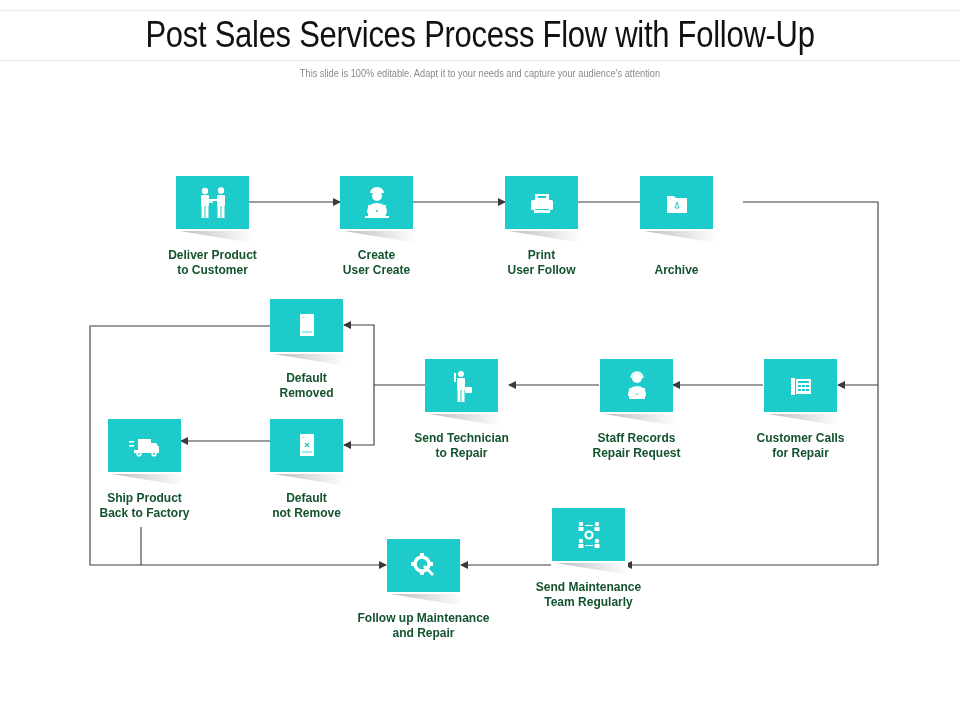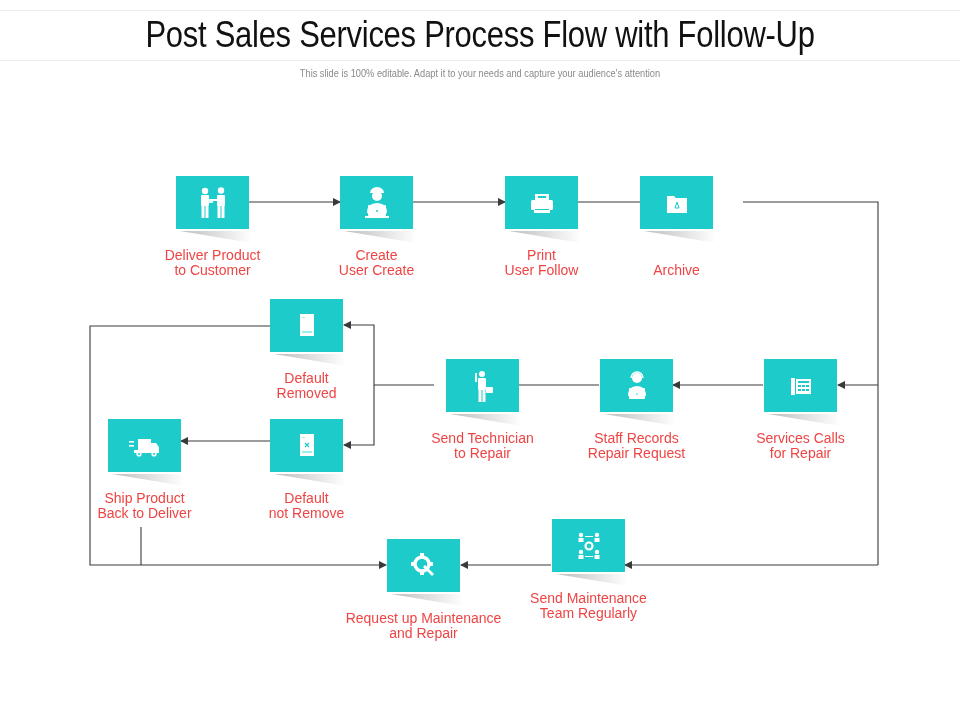--- a/index.html
+++ b/index.html
@@ -4,21 +4,21 @@
 <style>
   html, body { margin: 0; padding: 0; background: #ffffff; }
   body { width: 960px; height: 720px; position: relative; overflow: hidden; font-family: "Liberation Sans", sans-serif; }
   .rule { position: absolute; left: 0; width: 960px; height: 1px; background: #ececec; }
   .title { position: absolute; left: 0; width: 960px; top: 14px; text-align: center; font-size: 36px; color: #111; letter-spacing: -0.3px; transform: scaleX(0.86); transform-origin: center; }
   .subtitle { position: absolute; left: 0; width: 960px; top: 67px; text-align: center; font-size: 10.5px; color: #8a8a8a; transform: scaleX(0.88); transform-origin: center; }
   svg.conn { position: absolute; left: 0; top: 0; }
   .node { position: absolute; width: 73px; height: 53px; }
   .box { position: absolute; left: 0; top: 0; width: 73px; height: 53px; background: #1ecbcb; display: flex; align-items: center; justify-content: center; }
   .shadow { position: absolute; left: 4px; top: 55px; width: 72px; height: 12px; }
-  .label { position: absolute; top: 72px; left: -50px; width: 173px; text-align: center; font-size: 14px; line-height: 15px; color: #ef4444; white-space: pre-line; }
+  .label { position: absolute; top: 72px; left: -50px; width: 173px; text-align: center; font-size: 12px; line-height: 15px; color: #14532d; white-space: pre-line; font-weight: bold; }
   .box svg { display: block; }
 </style>
 </head>
 <body>
 
 <div class="rule" style="top:10px"></div>
 <div class="rule" style="top:60px"></div>
 <div class="title">Post Sales Services Process Flow with Follow-Up</div>
 <div class="subtitle">This slide is 100% editable. Adapt it to your needs and capture your audience's attention</div>
 
@@ -143,21 +143,21 @@
         <rect x="15" y="25" width="10" height="2" fill="#9ee"></rect>
     </svg>
   </div>
   <svg class="shadow" viewBox="0 0 72 12" preserveAspectRatio="none">
       <path d="M0,0 L72,0 L72,12 Z" fill="url(#sg)"></path>
     </svg>
   <div class="label">Default
 Removed</div>
 </div>
 
-<div class="node" style="left:446px;top:359px">
+<div class="node" style="left:425px;top:359px">
   <div class="box">
     <svg width="40" height="40" viewBox="0 0 40 40">
       <g fill="#fff">
           <circle cx="19" cy="8" r="3"></circle>
           <rect x="15" y="12" width="8" height="12" rx="1"></rect>
           <rect x="15.5" y="24" width="3" height="12"></rect>
           <rect x="19.5" y="24" width="3" height="12"></rect>
           <rect x="12" y="7" width="2" height="9"></rect>
           <rect x="23" y="21" width="7" height="6" rx="1"></rect>
         </g>
@@ -203,21 +203,21 @@
           <rect x="25" y="19" width="3" height="2"></rect>
           <rect x="17" y="23" width="3" height="2"></rect>
           <rect x="21" y="23" width="3" height="2"></rect>
           <rect x="25" y="23" width="3" height="2"></rect>
         </g>
     </svg>
   </div>
   <svg class="shadow" viewBox="0 0 72 12" preserveAspectRatio="none">
       <path d="M0,0 L72,0 L72,12 Z" fill="url(#sg)"></path>
     </svg>
-  <div class="label">Services Calls
+  <div class="label">Customer Calls
 for Repair</div>
 </div>
 
 <div class="node" style="left:108px;top:419px">
   <div class="box">
     <svg width="40" height="40" viewBox="0 0 40 40">
       <g fill="#fff">
           <rect x="4" y="15" width="5" height="1.6"></rect>
           <rect x="4" y="19" width="5" height="1.6"></rect>
           <rect x="13" y="13" width="13" height="12"></rect>
@@ -227,21 +227,21 @@
           <circle cx="29" cy="28" r="2.6"></circle>
         </g>
         <circle cx="14" cy="28" r="1" fill="#1ecbcb"></circle>
         <circle cx="29" cy="28" r="1" fill="#1ecbcb"></circle>
     </svg>
   </div>
   <svg class="shadow" viewBox="0 0 72 12" preserveAspectRatio="none">
       <path d="M0,0 L72,0 L72,12 Z" fill="url(#sg)"></path>
     </svg>
   <div class="label">Ship Product
-Back to Deliver</div>
+Back to Factory</div>
 </div>
 
 <div class="node" style="left:270px;top:419px">
   <div class="box">
     <svg width="40" height="40" viewBox="0 0 40 40">
       <rect x="13" y="8" width="14" height="22" fill="#fff"></rect>
         <rect x="15" y="11" width="3" height="1" fill="#9ee"></rect>
         <path d="M18,17 l4,4 M22,17 l-4,4" stroke="#1ecbcb" stroke-width="1.2"></path>
         <rect x="15" y="25" width="10" height="2" fill="#9ee"></rect>
     </svg>
@@ -264,25 +264,25 @@
           <rect x="16" y="25" width="4" height="4"></rect>
           <rect x="7" y="16" width="4" height="4"></rect>
           <rect x="25" y="16" width="4" height="4"></rect>
           <path d="M19,21 l9,9 l2,-2 l-9,-9 z"></path>
         </g>
     </svg>
   </div>
   <svg class="shadow" viewBox="0 0 72 12" preserveAspectRatio="none">
       <path d="M0,0 L72,0 L72,12 Z" fill="url(#sg)"></path>
     </svg>
-  <div class="label">Request up Maintenance
+  <div class="label">Follow up Maintenance
 and Repair</div>
 </div>
 
-<div class="node" style="left:552px;top:519px">
+<div class="node" style="left:552px;top:508px">
   <div class="box">
     <svg width="40" height="40" viewBox="0 0 40 40">
       <g fill="#fff">
           <circle cx="12" cy="9" r="2.2"></circle>
           <rect x="9.5" y="12" width="5" height="4"></rect>
           <circle cx="28" cy="9" r="2.2"></circle>
           <rect x="25.5" y="12" width="5" height="4"></rect>
           <circle cx="12" cy="26" r="2.2"></circle>
           <rect x="9.5" y="29" width="5" height="4"></rect>
           <circle cx="28" cy="26" r="2.2"></circle>

